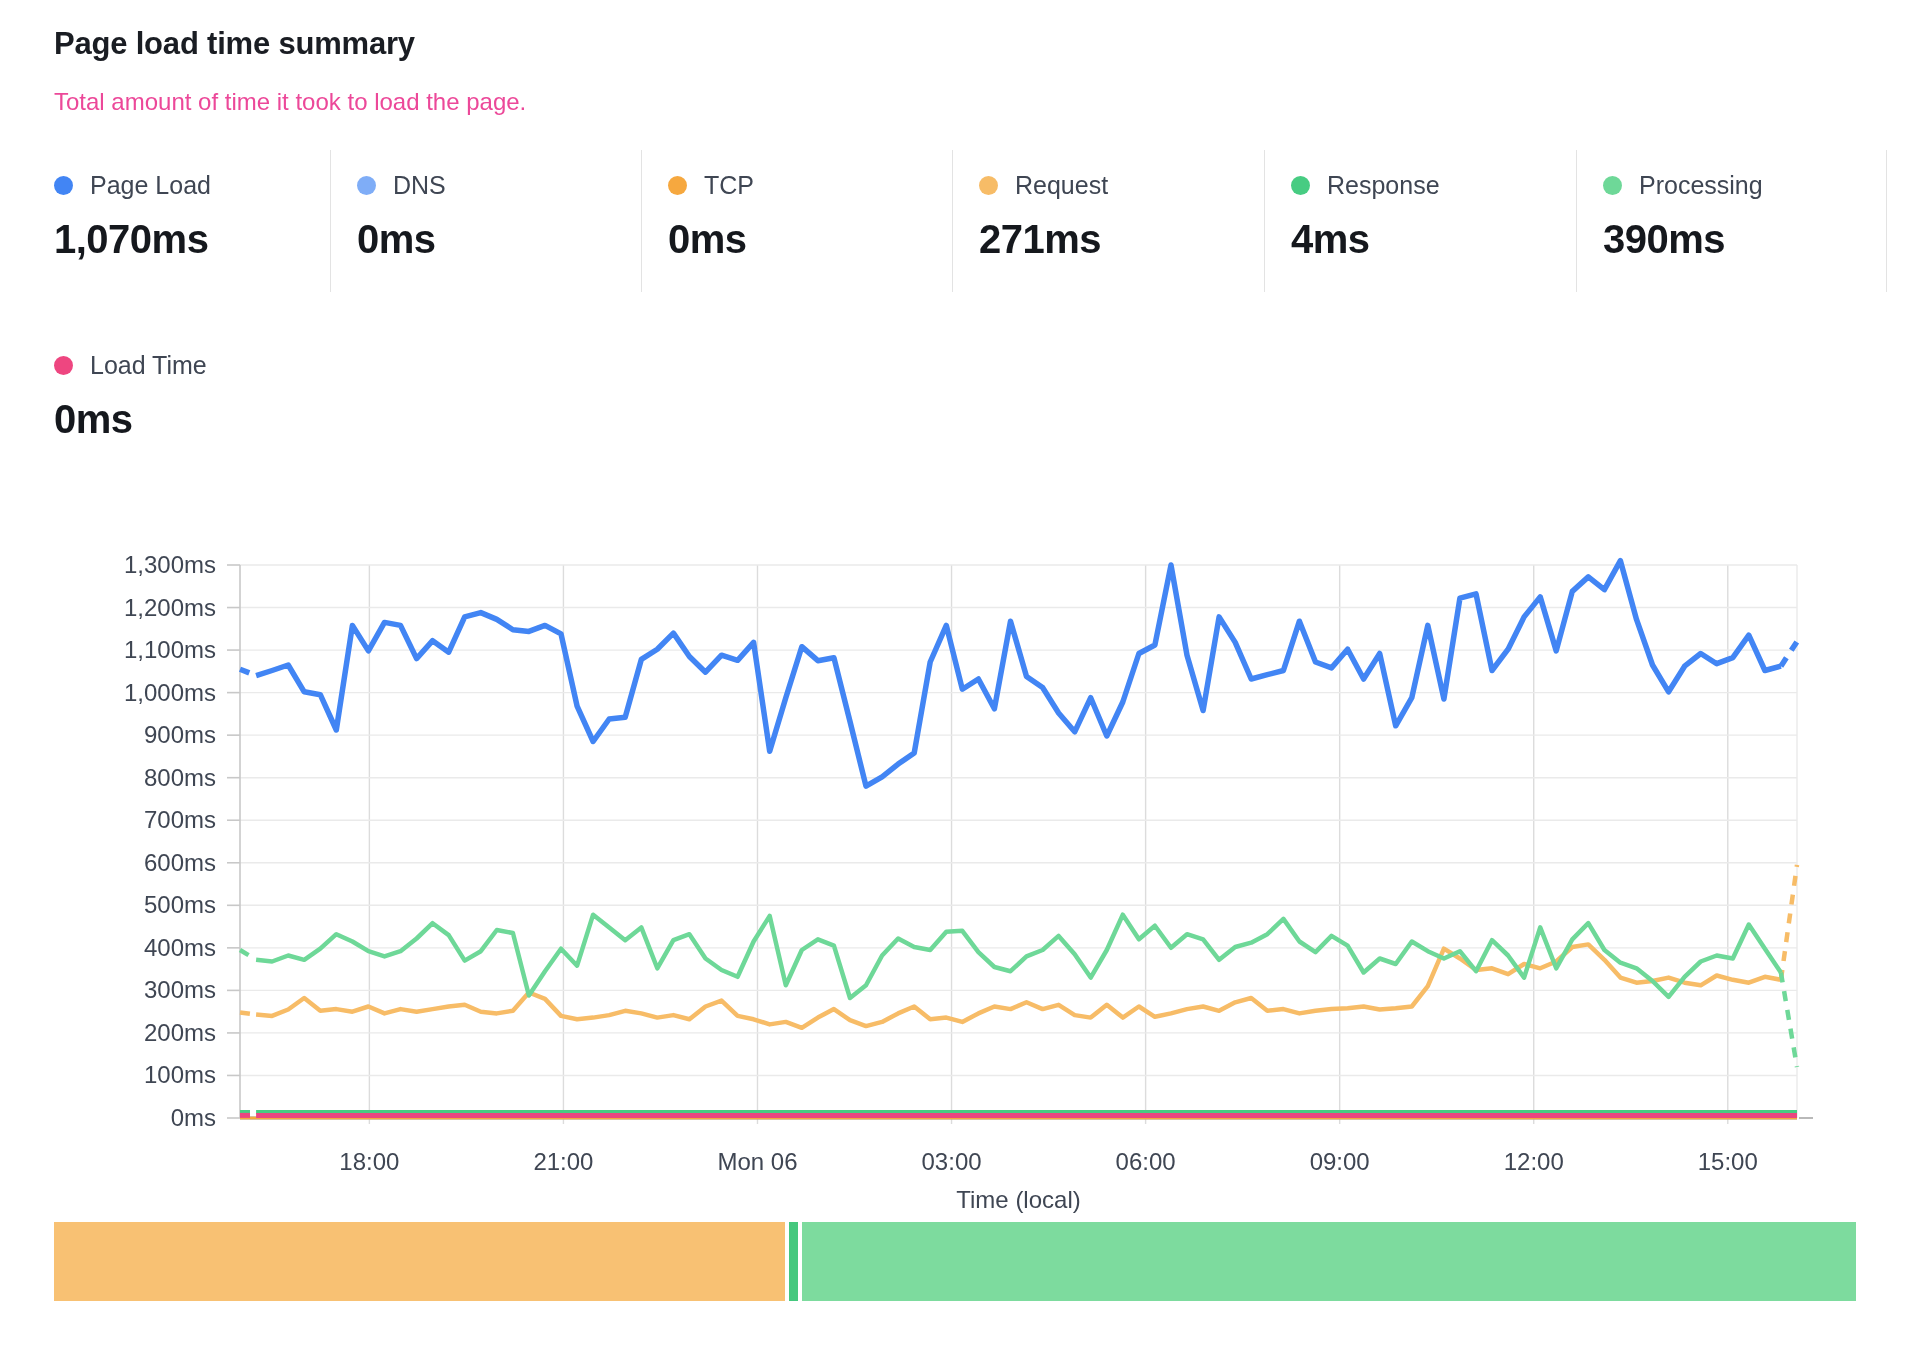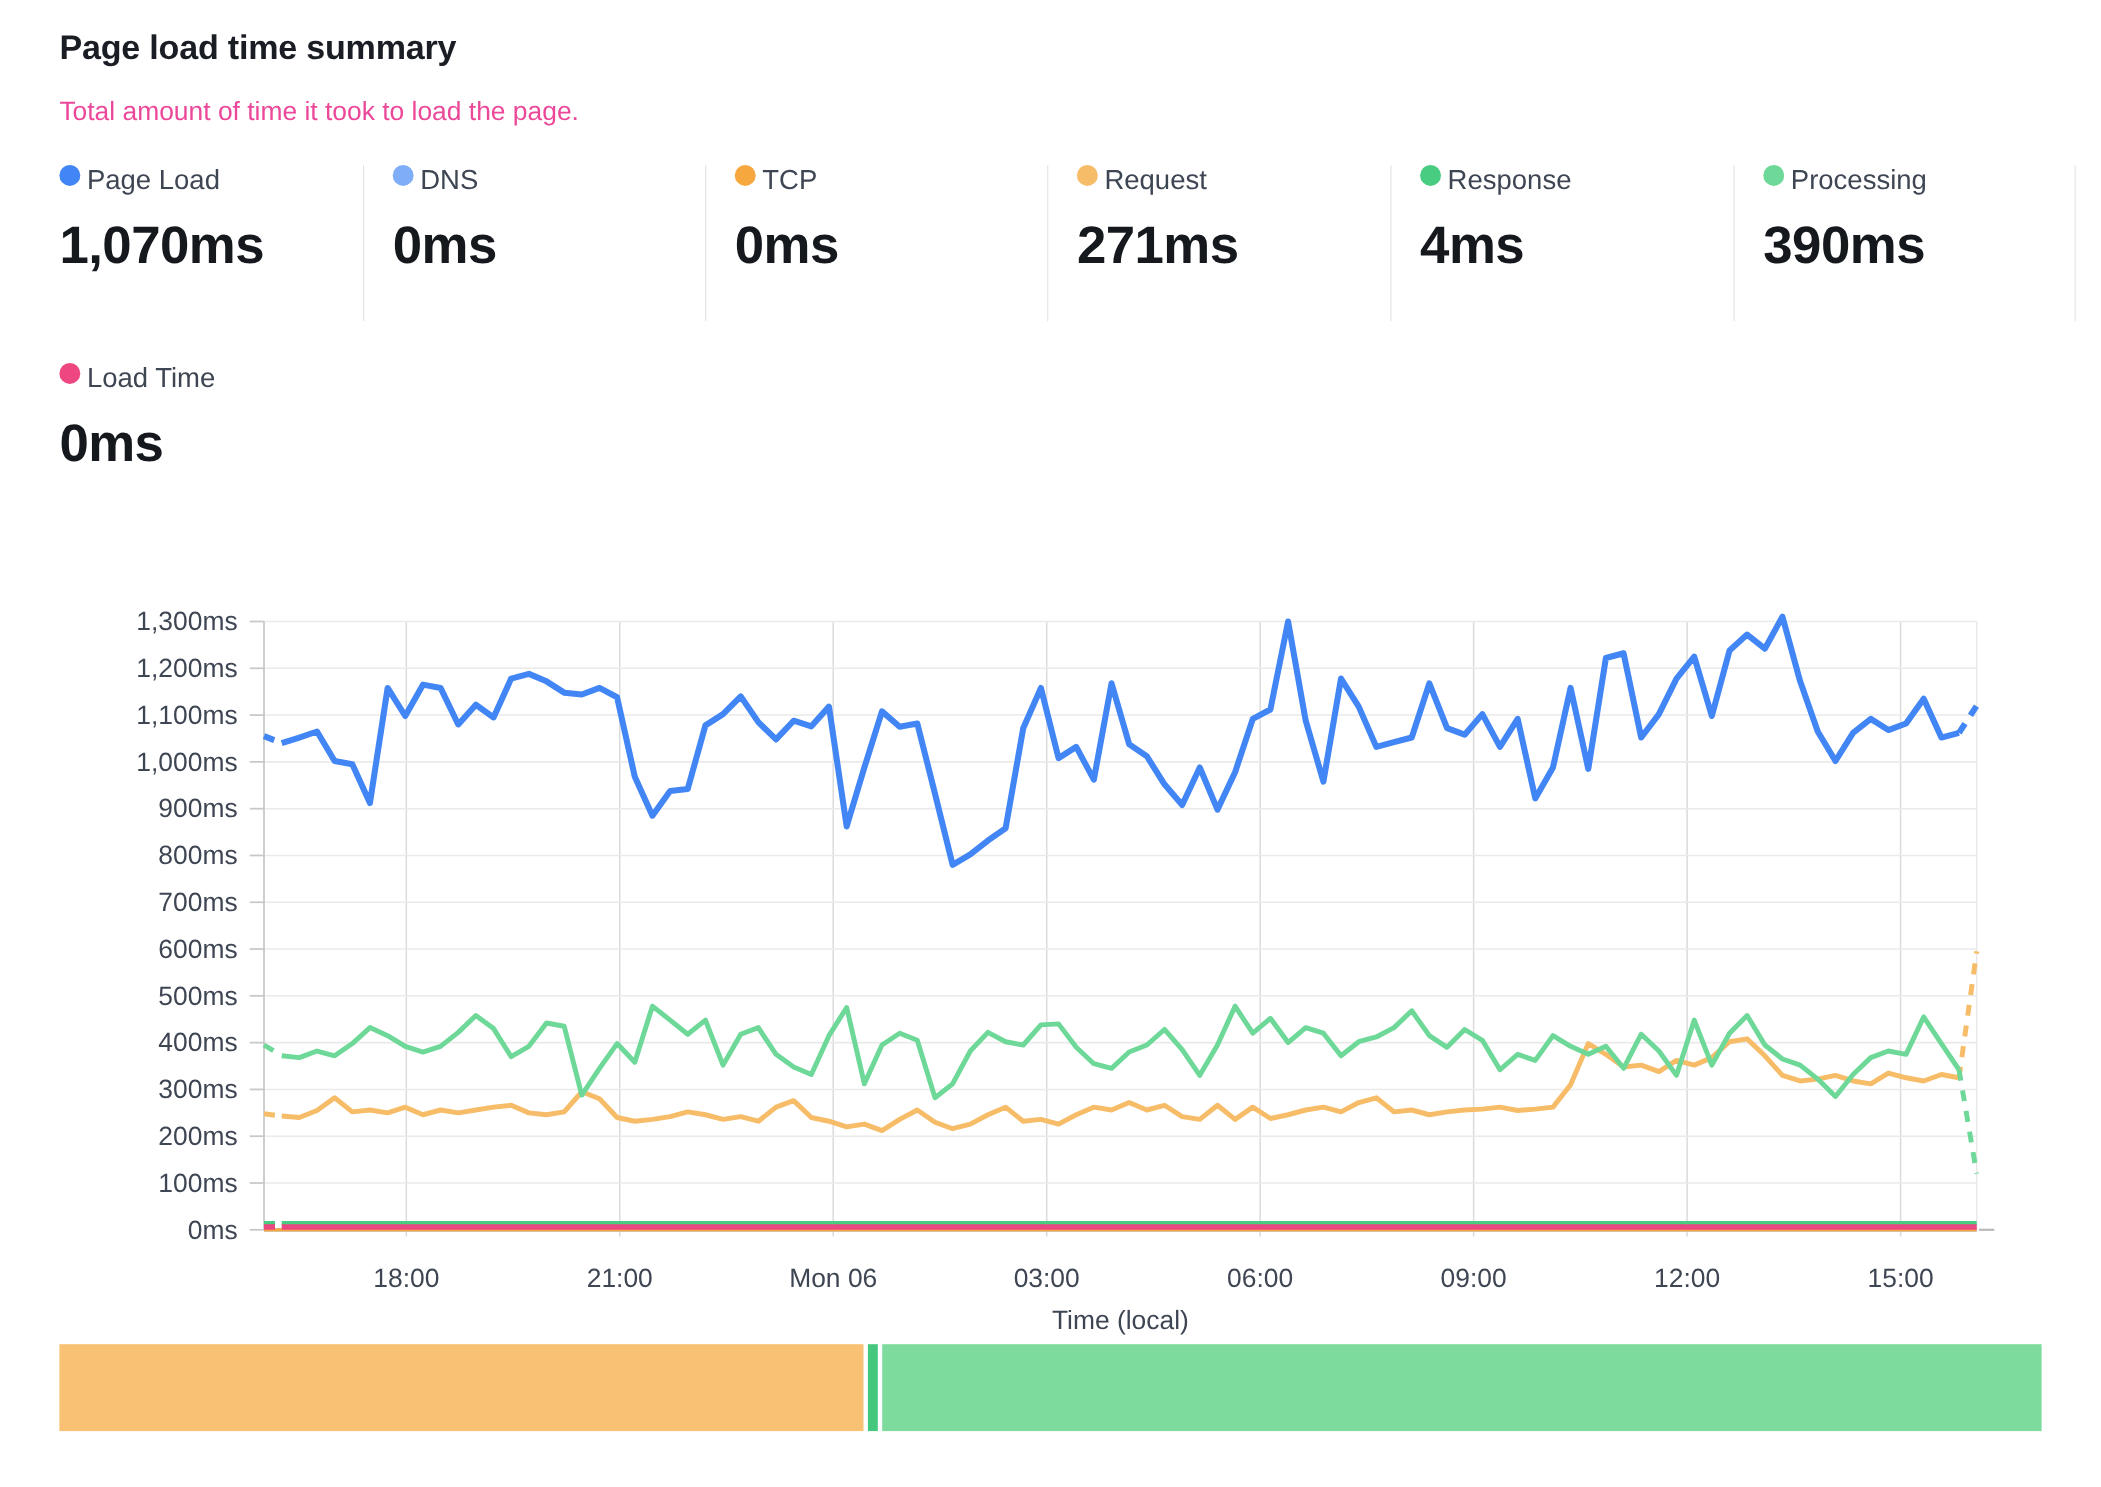--- a/index.html
+++ b/index.html
@@ -15,24 +15,24 @@
   .page-subtitle{
     position:absolute;left:54px;top:88px;
     font-size:24px;font-weight:400;color:#ec4899;
   }
   .metrics-grid{
     position:absolute;left:54px;top:150px;width:1833px;
     display:grid;grid-template-columns:277px 311px 311px 312px 312px 310px;
   }
   .metric-cell{height:142px;border-right:1px solid #e3e3e3;padding-left:26px;box-sizing:border-box;}
   .metric-cell.first{padding-left:0;}
-  .metric-head{display:flex;align-items:flex-start;gap:6px;}
+  .metric-head{display:flex;align-items:center;gap:17px;margin-top:21px;}
   .dot{width:19px;height:19px;border-radius:50%;flex:0 0 auto;}
   .metric-label{font-size:25px;color:#3f4653;}
-  .metric-value{font-size:48px;font-weight:700;color:#15181d;margin-top:17px;letter-spacing:-0.5px;}
+  .metric-value{font-size:40px;font-weight:700;color:#15181d;margin-top:17px;letter-spacing:-0.5px;}
   .load-event-cell{position:absolute;left:54px;top:330px;}
   #chart{position:absolute;left:0;top:430px;}
   .bar-row{
     position:absolute;left:54px;top:1222px;width:1803px;height:79px;
     display:flex;gap:4px;background:#ffffff;
   }
   .bar-seg{height:79px;}
   text{font-family:"Liberation Sans","DejaVu Sans",sans-serif;}
 </style>
 </head>

